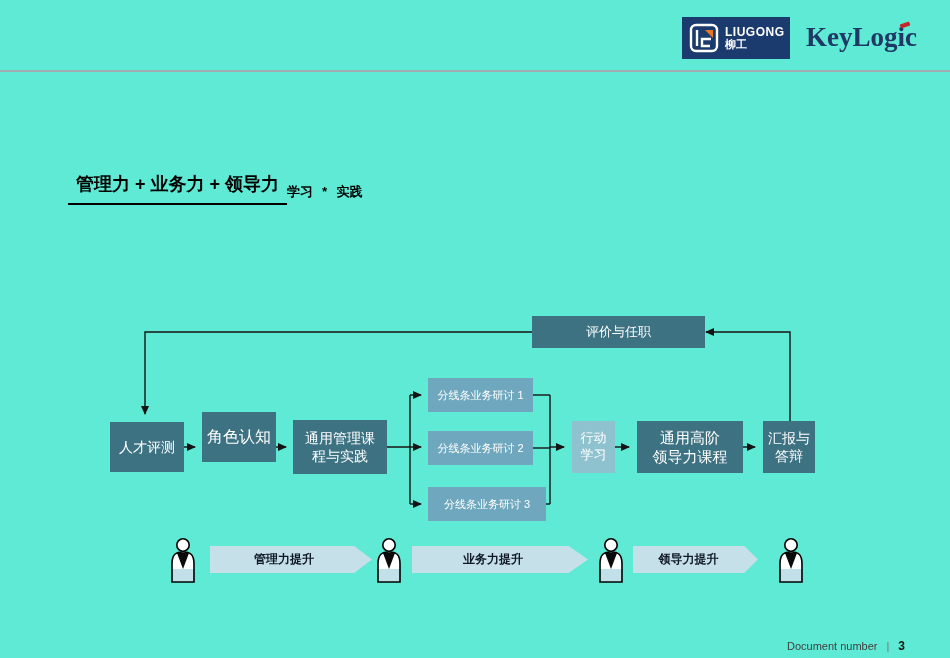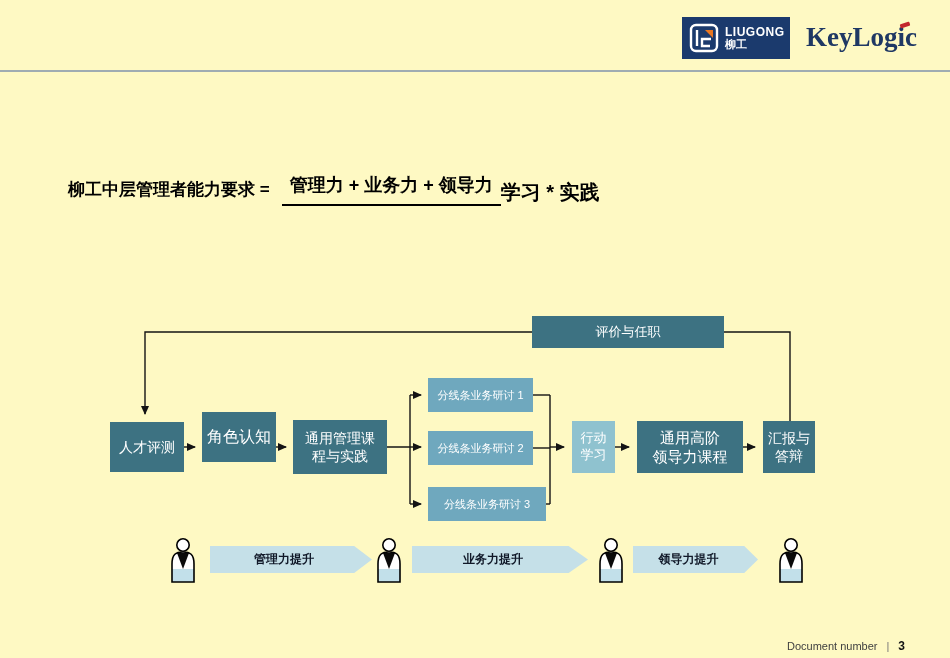--- a/index.html
+++ b/index.html
@@ -1,18 +1,18 @@
 <!DOCTYPE html>
 <html><head>
 <meta charset="utf-8">
 <style>
   html,body{margin:0;padding:0;background:#e8e8e8;}
   *{box-sizing:border-box;}
   .slide{
-    position:relative;width:950px;height:658px;background:#fef9c3;
+    position:relative;width:950px;height:658px;background:#5eead4;
     font-family:"Liberation Sans",sans-serif;overflow:hidden;margin:0 auto;
   }
   
   .header-rule{position:absolute;left:0;top:70px;width:950px;height:2px;background:#9facb2;}
   .lg-logo{
     position:absolute;left:682px;top:17px;width:108px;height:42px;background:#1b3a6d;
     display:flex;align-items:center;gap:6px;padding:5px 7px;
   }
   .lg-mark{flex:0 0 auto;}
   .lg-text{display:flex;flex-direction:column;line-height:1.05;color:#ffffff;}
@@ -27,31 +27,31 @@
     transform:rotate(-18deg);border-radius:1px;
   }
   
   .formula{
     position:absolute;left:68px;top:172px;display:flex;align-items:center;
     color:#000;font-weight:bold;
   }
   .formula .lhs{font-size:17px;margin-right:12px;white-space:nowrap;}
   .frac{display:flex;flex-direction:row;align-items:center;}
   .frac .num{font-size:18px;padding:0 8px 7px;border-bottom:2px solid #000;white-space:nowrap;}
-  .frac .den{font-size:20px;padding-top:7px;white-space:nowrap;}
+  .frac .den{font-size:13px;padding-top:7px;white-space:nowrap;font-family:Liberation Mono, monospace;}
   
   .node{
     position:absolute;color:#ffffff;display:flex;flex-direction:column;
     align-items:center;justify-content:center;text-align:center;line-height:1.3;
   }
   .node span{display:block;}
   .dark{background:#3d7282;}
   .mid{background:#6fa8be;}
   .light{background:#8fc2cf;}
-  #n-eval{left:532px;top:316px;width:192px;height:32px;font-size:13px;}
+  #n-eval{left:532px;top:316px;width:173px;height:32px;font-size:13px;}
   #n-talent{left:110px;top:422px;width:74px;height:50px;font-size:14px;}
   #n-role{left:202px;top:412px;width:74px;height:50px;font-size:16px;}
   #n-course{left:293px;top:420px;width:94px;height:54px;font-size:14px;}
   #n-sem1{left:428px;top:378px;width:105px;height:34px;font-size:11px;}
   #n-sem2{left:428px;top:431px;width:105px;height:34px;font-size:11px;}
   #n-sem3{left:428px;top:487px;width:118px;height:34px;font-size:11px;}
   #n-action{left:572px;top:421px;width:43px;height:52px;font-size:13px;}
   #n-adv{left:637px;top:421px;width:106px;height:52px;font-size:15px;}
   #n-report{left:763px;top:421px;width:52px;height:52px;font-size:14px;}
   .connectors{position:absolute;left:0;top:0;pointer-events:none;}
@@ -94,21 +94,20 @@
       <span class="lg-cn">柳工</span>
     </div>
   </div>
   <div class="keylogic">
     <span>KeyLogic</span>
     <i class="accent"></i>
   </div>
   <div class="header-rule"></div>
 
   <div class="formula">
-    <span class="lhs">柳工中层管理者能力要求 =</span>
     <span class="frac">
       <span class="num">管理力 + 业务力 + 领导力</span>
       <span class="den">学习 * 实践</span>
     </span>
   </div>
 
   <svg class="connectors" width="950" height="658" viewBox="0 0 950 658">
     <defs>
       <marker id="ah" markerWidth="9" markerHeight="8" refX="8" refY="4" orient="auto" markerUnits="userSpaceOnUse">
         <path d="M0,0 L9,4 L0,8 Z" fill="#141414"></path>

